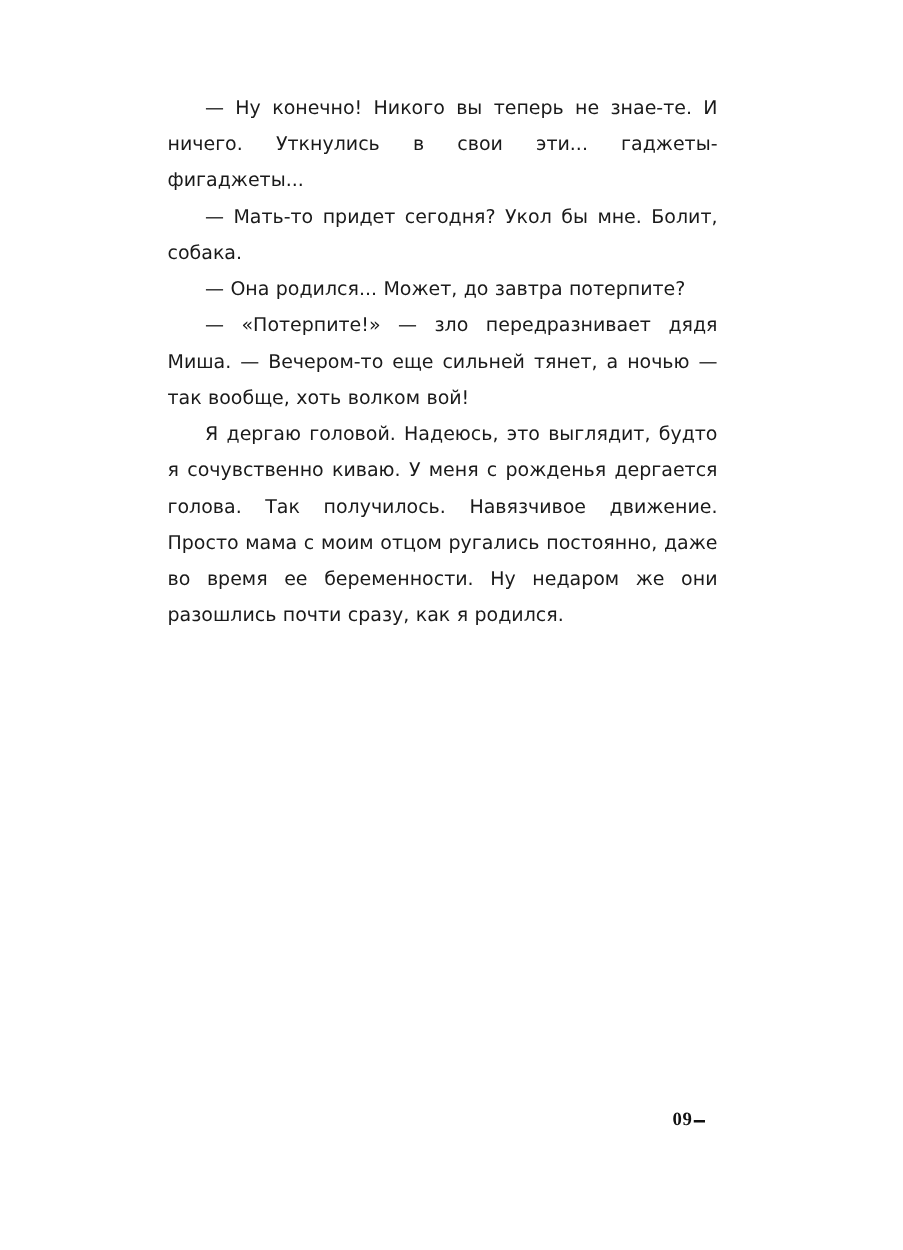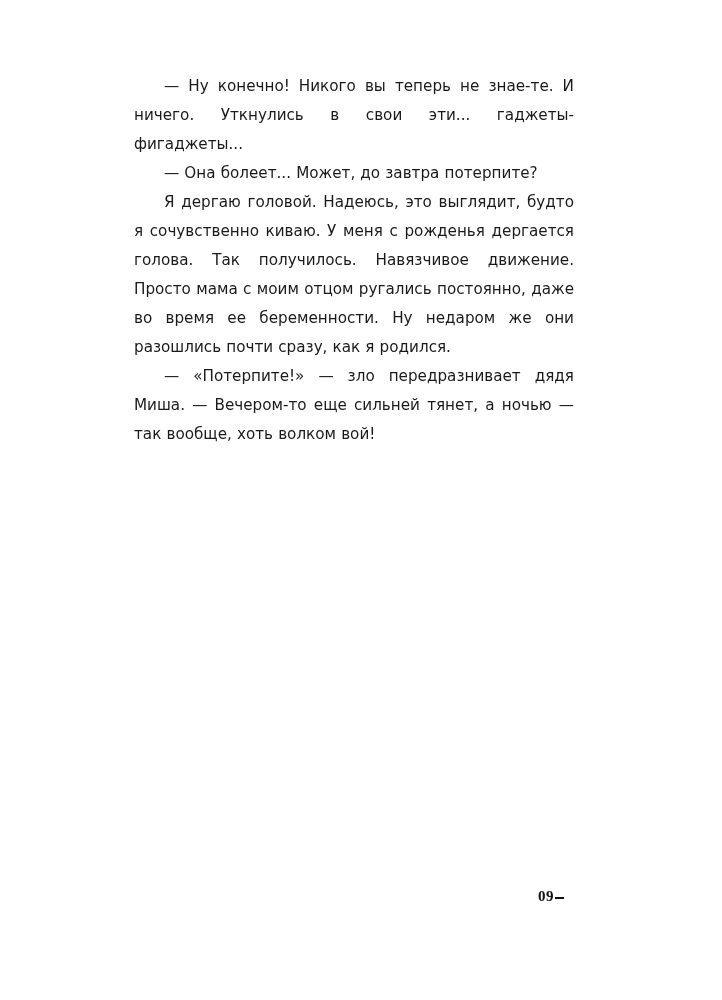--- a/index.html
+++ b/index.html
@@ -60,21 +60,22 @@
     margin-left: 1px;
   }
 </style>
 </head>
 <body>
 
 <div class="page">
 
   <div class="text-column">
     <p class="para">— Ну конечно! Никого вы теперь не знае-те. И ничего. Уткнулись в свои эти... гаджеты-фигаджеты...</p>
-    <p class="para">— Она болеет... Может, до завтра потерпите?</p>
+    <p class="para">— Мать-то придет сегодня? Укол бы мне. Болит, собака.</p>
+    <p class="para">— Она родился... Может, до завтра потерпите?</p>
+    <p class="para">— «Потерпите!» — зло передразнивает дядя Миша. — Вечером-то еще сильней тянет, а ночью — так вообще, хоть волком вой!</p>
     <p class="para">Я дергаю головой. Надеюсь, это выглядит, будто я сочувственно киваю. У меня с рожденья дергается голова. Так получилось. Навязчивое движение. Просто мама с моим отцом ругались постоянно, даже во время ее беременности. Ну недаром же они разошлись почти сразу, как я родился.</p>
-    <p class="para">— «Потерпите!» — зло передразнивает дядя Миша. — Вечером-то еще сильней тянет, а ночью — так вообще, хоть волком вой!</p>
     <div class="spacer"></div>
   </div>
 
   <div class="folio"><span>09</span><span class="rule"></span></div>
 
 </div>
 
 </body></html>

